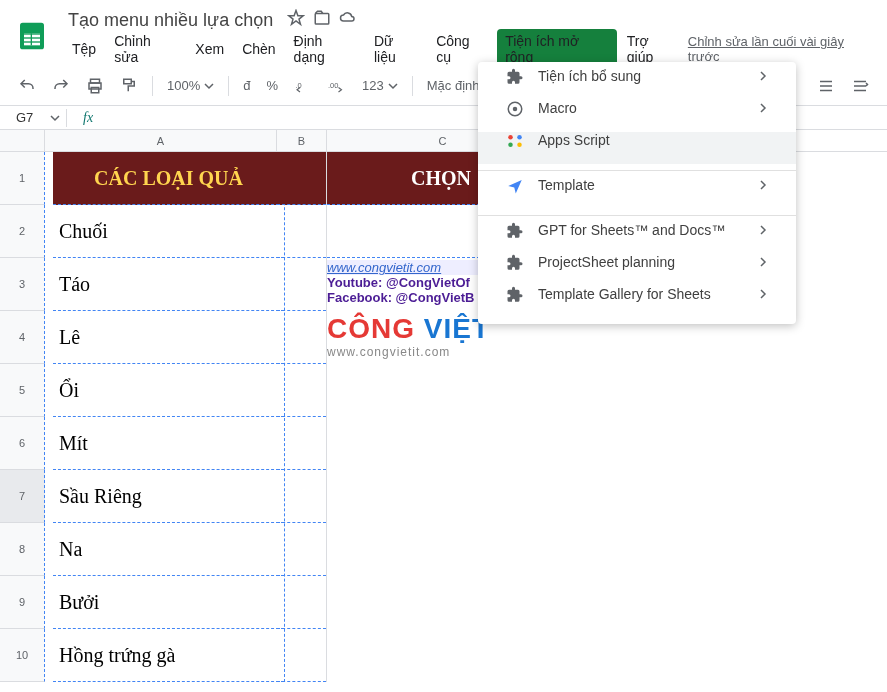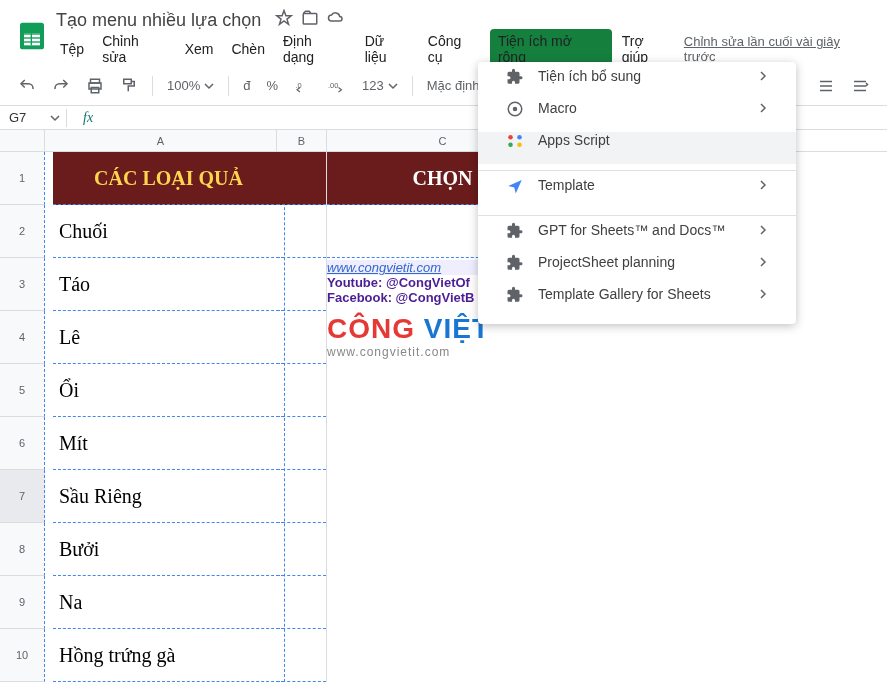--- a/index.html
+++ b/index.html
@@ -1,20 +1,20 @@
 <!DOCTYPE html>
 <html><head>
 <meta charset="utf-8">
 <style>
 * { box-sizing: border-box; margin: 0; padding: 0; font-family: Arial, sans-serif; }
 body { width: 887px; height: 692px; overflow: hidden; background: #fff; position: relative; }
 
 
 .header { padding: 8px 12px 0; }
-.header-top { display: flex; align-items: center; gap: 0; }
+.header-top { display: flex; align-items: center; gap: 12px; }
 .logo { width: 40px; height: 40px; display: flex; align-items: center; justify-content: center; }
 .logo svg { width: 32px; height: 32px; }
 .title-area { flex: 1; }
 .title-row { display: flex; align-items: center; gap: 10px; height: 24px; }
 .doc-title { font-size: 18px; color: #444; padding: 2px 4px; }
 .title-actions { display: flex; gap: 8px; color: #5f6368; }
 .title-actions svg { width: 18px; height: 18px; }
 .menubar { display: flex; gap: 2px; height: 30px; align-items: center; margin-top: 2px; }
 .menu-item { padding: 4px 8px; font-size: 14px; color: #202124; border-radius: 4px; cursor: pointer; }
 .menu-item.open { background: #15803d; }
@@ -25,21 +25,21 @@
 .toolbar { display: flex; align-items: center; height: 40px; border-bottom: 1px solid #dadce0; padding: 0 12px; gap: 4px; margin-top: 2px; }
 .tool-sep { width: 1px; height: 20px; background: #dadce0; margin: 0 4px; }
 .tool-btn { width: 30px; height: 30px; display: flex; align-items: center; justify-content: center; border-radius: 4px; color: #5f6368; cursor: pointer; }
 .tool-btn svg { width: 18px; height: 18px; }
 .tool-text { font-size: 13px; color: #5f6368; padding: 4px 6px; display: flex; align-items: center; gap: 4px; cursor: pointer; }
 .tool-text svg { width: 10px; height: 10px; }
 .font-name { width: 90px; overflow: hidden; text-overflow: ellipsis; white-space: nowrap; }
 
 
 .namebox-row { display: flex; height: 24px; border-bottom: 1px solid #dadce0; align-items: center; }
-.namebox { width: 50px; font-size: 13px; padding-left: 9px; color: #333; }
+.namebox { width: 50px; font-size: 13px; padding-left: 16px; color: #333; }
 .namebox-sep { width: 1px; height: 18px; background: #dadce0; margin: 0 6px; }
 .namebox-chev svg { width: 10px; height: 10px; color: #5f6368; }
 .fx-label { font-style: italic; color: #0f766e; font-size: 14px; font-family: serif; padding: 0 10px; }
 
 
 .grid { position: relative; }
 .col-headers { display: flex; height: 22px; border-bottom: 1px solid #dadce0; }
 .corner { width: 45px; border-right: 1px solid #dadce0; background: #f8f9fa; }
 .col-header { text-align: center; font-size: 11px; color: #5f6368; border-right: 1px solid #dadce0; background: #f8f9fa; line-height: 22px; }
 .col-a { width: 232px; }
@@ -49,21 +49,21 @@
 
 .grid-body { display: flex; }
 .row-headers { width: 45px; }
 .row-header { height: 53px; border-bottom: 1px solid #dadce0; border-right: 1px dashed #4285f4; text-align: center; font-size: 11px; color: #5f6368; background: #f8f9fa; line-height: 53px; }
 .row-header.sel { background: #e8eaed; }
 
 .cells { position: relative; }
 .cells-col { position: absolute; top: 0; }
 .cells-col.a { left: 8px; width: 232px; border-right: 1px dashed #4285f4; }
 .cells-col.b { left: 232px; width: 50px; border-right: 1px solid #dadce0; }
-.cells-col.c { left: 282px; width: 232px; border-right: 1px solid #b91c1c; }
+.cells-col.c { left: 282px; width: 232px; border-right: 4px solid #b91c1c; }
 
 .cell { height: 53px; border-bottom: 1px dashed #4285f4; display: flex; align-items: center; padding: 0 6px; font-size: 20px; font-family: "Times New Roman", serif; color: #000; }
 .cell.header-cell { background: #6a1b1b; color: #ffd54f; font-weight: bold; font-size: 20px; justify-content: center; }
 .cell.header-cell.white { color: #fff; }
 
 
 .dropdown { position: absolute; top: 62px; left: 478px; width: 318px; background: #fff; box-shadow: 0 2px 10px rgba(0,0,0,0.25); border-radius: 4px; padding: 6px 0; z-index: 100; }
 .dd-item { display: flex; align-items: flex-start; height: 32px; padding: 0 28px; font-size: 14px; color: #404040; cursor: pointer; gap: 14px; }
 .dd-item:hover, .dd-item.hover { background: #f1f3f4; }
 .dd-item svg { width: 18px; height: 18px; color: #5f6368; flex-shrink: 0; }
@@ -238,22 +238,22 @@
     </div>
     <div class="cells">
       <div class="cells-col a">
         <div class="cell header-cell">CÁC LOẠI QUẢ</div>
         <div class="cell">Chuối</div>
         <div class="cell">Táo</div>
         <div class="cell">Lê</div>
         <div class="cell">Ổi</div>
         <div class="cell">Mít</div>
         <div class="cell">Sầu Riêng</div>
+        <div class="cell">Na</div>
         <div class="cell">Bưởi</div>
-        <div class="cell">Na</div>
         <div class="cell">Hồng trứng gà</div>
       </div>
       <div class="cells-col b">
         <div class="cell header-cell"></div>
         <div class="cell"></div>
         <div class="cell"></div>
         <div class="cell"></div>
         <div class="cell"></div>
         <div class="cell"></div>
         <div class="cell"></div>

